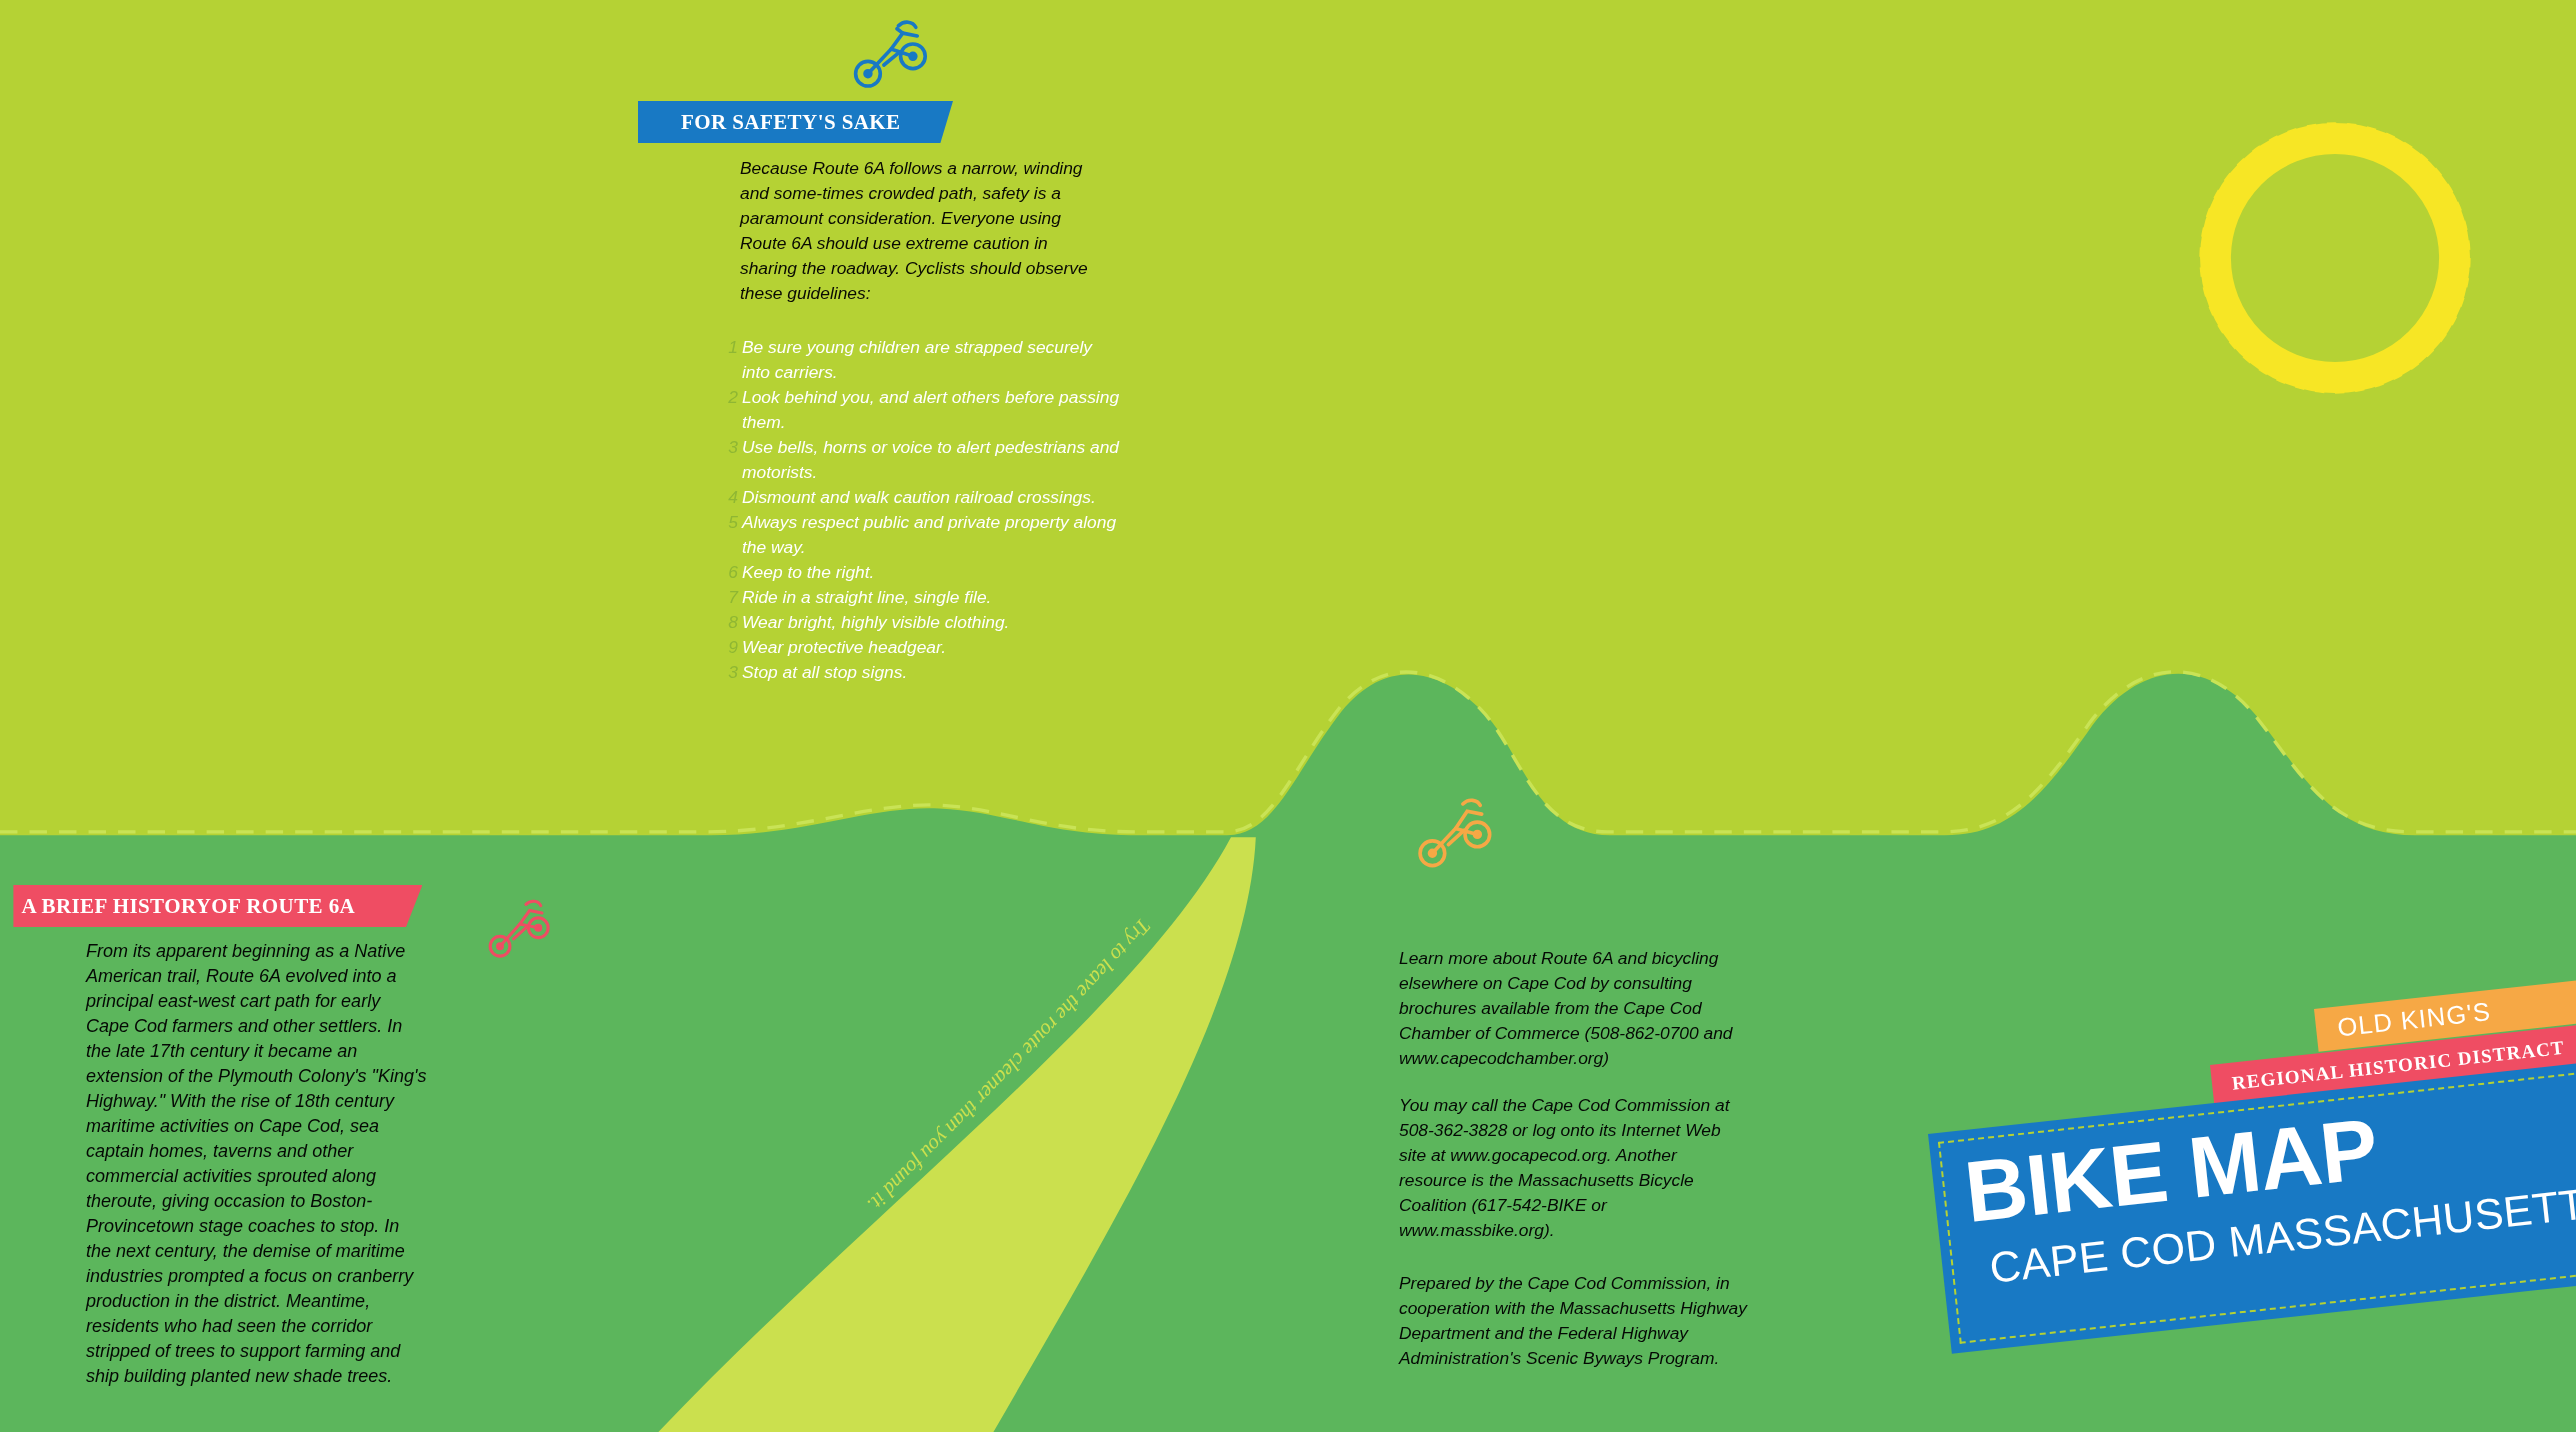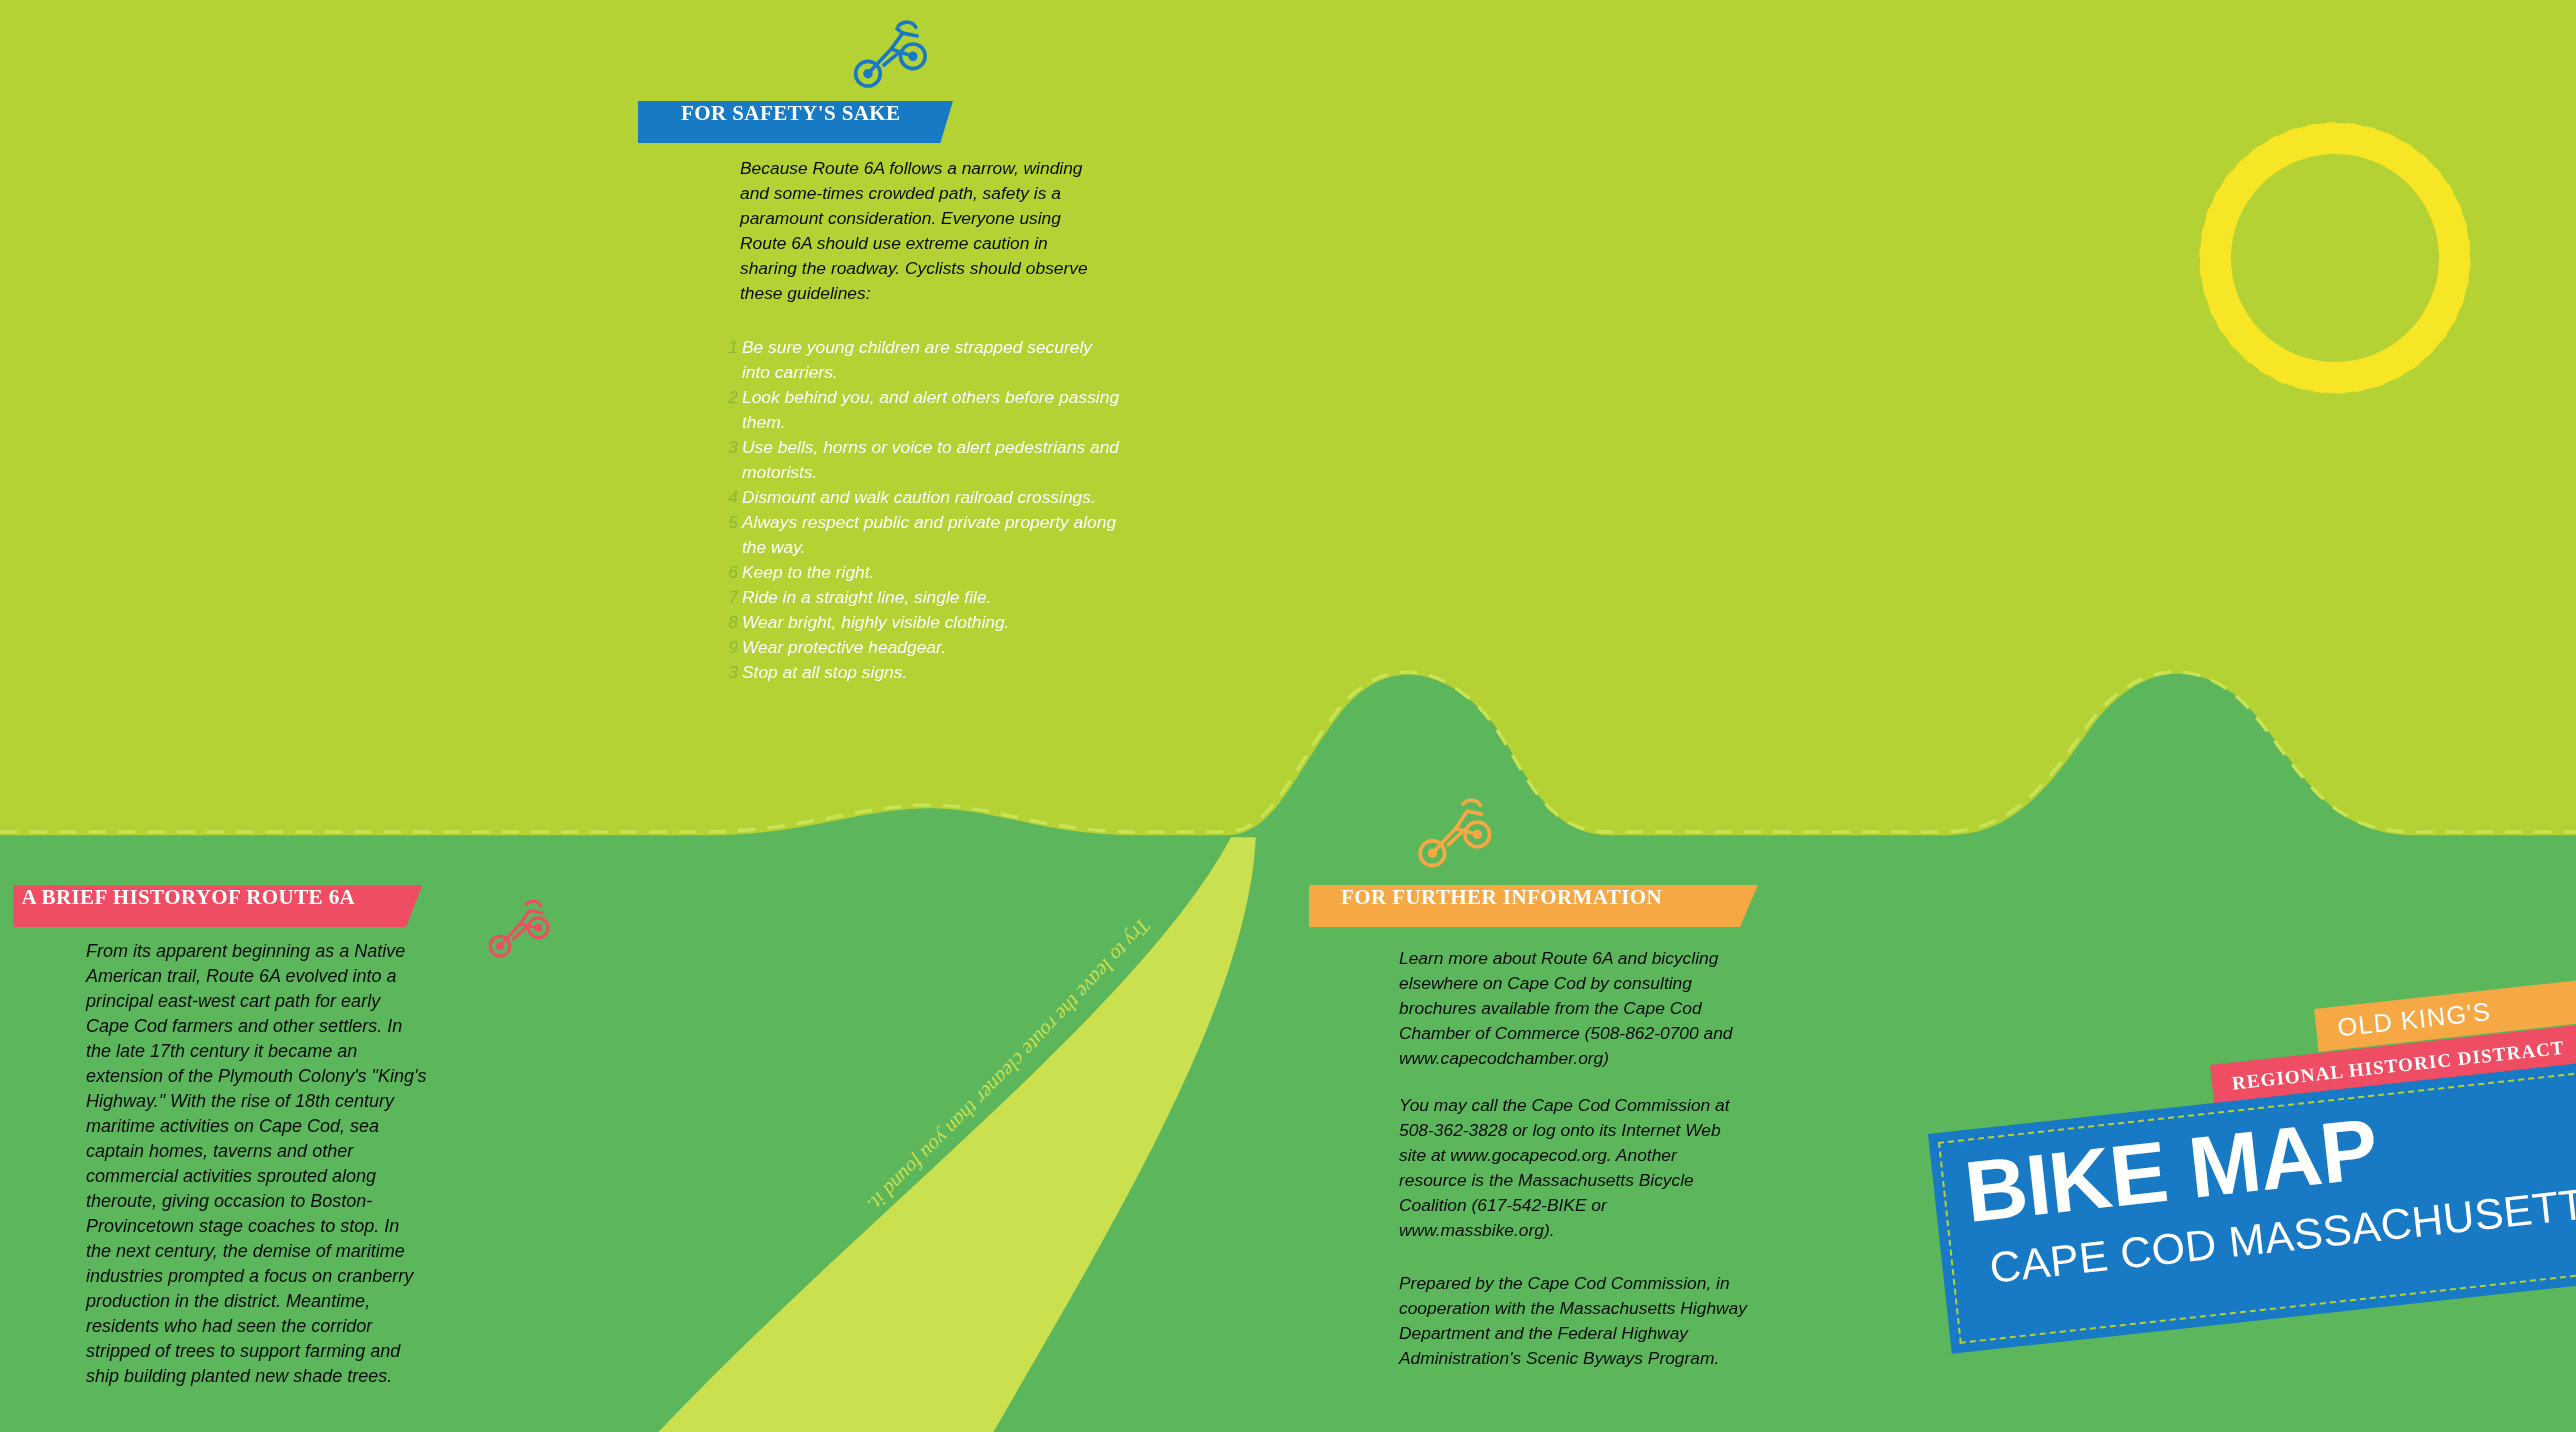--- a/index.html
+++ b/index.html
@@ -39,21 +39,21 @@
     height: 282px;
   }
   
   .banner {
     position: absolute;
     color: #ffffff;
     font-family: "Liberation Serif", serif;
     font-weight: bold;
     letter-spacing: 0.02em;
     display: flex;
-    align-items: flex-start;
+    align-items: center;
     box-sizing: border-box;
   }
   .banner-safety {
     left: 638px;
     top: 101px;
     width: 315px;
     height: 42px;
     background: #1879c4;
     padding-left: 43px;
     font-size: 21px;
@@ -385,23 +385,20 @@
       <span class="num">3</span>
       <span>Stop at all stop signs.</span>
     </li>
   </ul>
 
   <div class="banner banner-history">
     <span>A BRIEF HISTORYOF ROUTE 6A</span>
   </div>
   <div class="text-block" id="history-text">From its apparent beginning as a Native American trail, Route 6A evolved into a principal east-west cart path for early Cape Cod farmers and other settlers. In the late 17th century it became an extension of the Plymouth Colony's "King's Highway." With the rise of 18th century maritime activities on Cape Cod, sea captain homes, taverns and other commercial activities sprouted along theroute, giving occasion to Boston-Provincetown stage coaches to stop. In the next century, the demise of maritime industries prompted a focus on cranberry production in the district. Meantime, residents who had seen the corridor stripped of trees to support farming and ship building planted new shade trees.</div>
 
-  <div class="banner banner-info">
-    <span>FOR FURTHER INFORMATION</span>
-  </div>
   <div class="text-block" id="info-text-1">Learn more about Route 6A and bicycling elsewhere on Cape Cod by consulting brochures available from the Cape Cod Chamber of Commerce (508-862-0700 and www.capecodchamber.org)</div>
   <div class="text-block" id="info-text-2">You may call the Cape Cod Commission at 508-362-3828 or log onto its Internet Web site at www.gocapecod.org. Another resource is the Massachusetts Bicycle Coalition (617-542-BIKE or www.massbike.org).</div>
   <div class="text-block" id="info-text-3">Prepared by the Cape Cod Commission, in cooperation with the Massachusetts Highway Department and the Federal Highway Administration's Scenic Byways Program.</div>
 
   <svg class="road-slogan" viewBox="0 0 900 700">
     <defs>
       <path id="slogan-path" d="M820 10 C700 150 480 380 180 660" fill="none"></path>
     </defs>
     <text>
       <textPath href="#slogan-path" startOffset="4%">Try to leave the route cleaner than you found it.</textPath>

